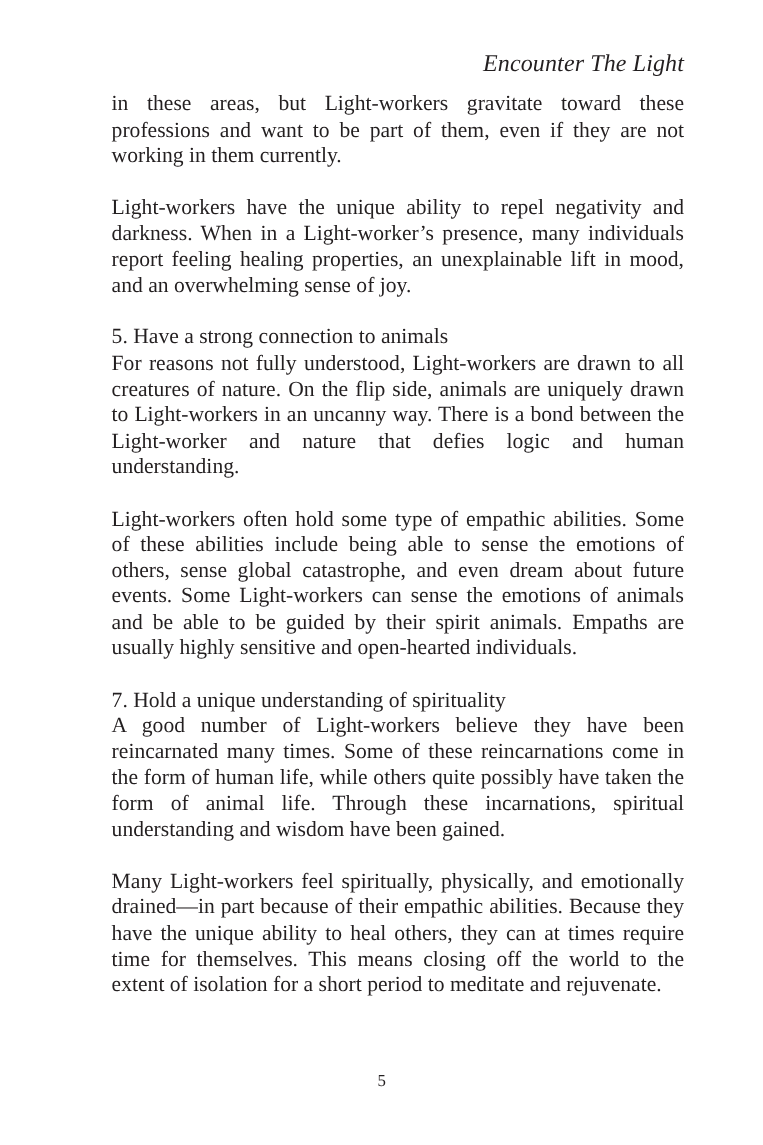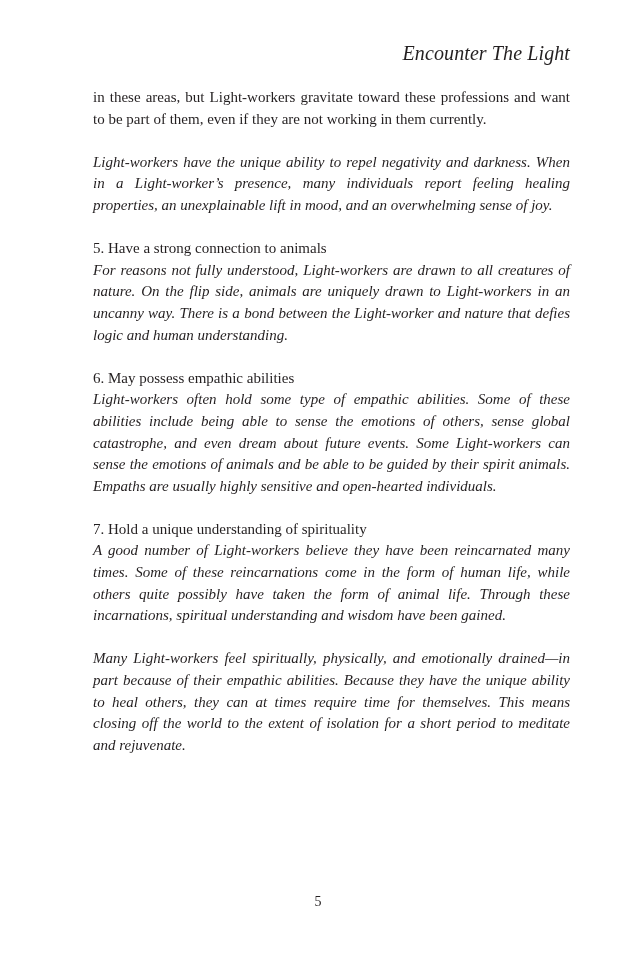--- a/index.html
+++ b/index.html
@@ -19,40 +19,39 @@
       position: absolute;
       top: 42px;
       right: 66px;
       font-style: italic;
       font-size: 20px;
       letter-spacing: 0.1px;
     }
     .body-text {
       position: absolute;
       left: 93px;
-      top: 87px;
+      top: 76px;
       width: 477px;
-      font-size: 15px;
+      font-size: 18px;
       line-height: 21.6px;
     }
     .para {
       margin: 0;
       text-align: justify;
       text-align-last: left;
     }
     .section {
       margin-top: 21.6px;
     }
     .section-heading {
       margin: 0;
     }
     .section-body {
       margin: 0;
       text-align: justify;
-      font-style: italic;
     }
     .indent-para {
       margin: 21.6px 0 0 0;
       text-indent: 26px;
       text-align: justify;
       text-align-last: justify;
     }
     .page-number {
       position: absolute;
       top: 894px;
@@ -73,21 +72,20 @@
   <div class="section">
     <p class="section-body">Light-workers have the unique ability to repel negativity and darkness. When in a Light-worker’s presence, many individuals report feeling healing properties, an unexplainable lift in mood, and an overwhelming sense of joy.</p>
   </div>
 
   <div class="section">
     <p class="section-heading">5. Have a strong connection to animals</p>
     <p class="section-body">For reasons not fully understood, Light-workers are drawn to all creatures of nature. On the flip side, animals are uniquely drawn to Light-workers in an uncanny way. There is a bond between the Light-worker and nature that defies logic and human understanding.</p>
   </div>
 
   <div class="section">
-    <p class="section-heading">6. May possess empathic abilities</p>
     <p class="section-body">Light-workers often hold some type of empathic abilities. Some of these abilities include being able to sense the emotions of others, sense global catastrophe, and even dream about future events. Some Light-workers can sense the emotions of animals and be able to be guided by their spirit animals. Empaths are usually highly sensitive and open-hearted individuals.</p>
   </div>
 
   <div class="section">
     <p class="section-heading">7. Hold a unique understanding of spirituality</p>
     <p class="section-body">A good number of Light-workers believe they have been reincarnated many times. Some of these reincarnations come in the form of human life, while others quite possibly have taken the form of animal life. Through these incarnations, spiritual understanding and wisdom have been gained.</p>
   </div>
 
   <div class="section">
     <p class="section-body">Many Light-workers feel spiritually, physically, and emotionally drained—in part because of their empathic abilities. Because they have the unique ability to heal others, they can at times require time for themselves. This means closing off the world to the extent of isolation for a short period to meditate and rejuvenate.</p>

